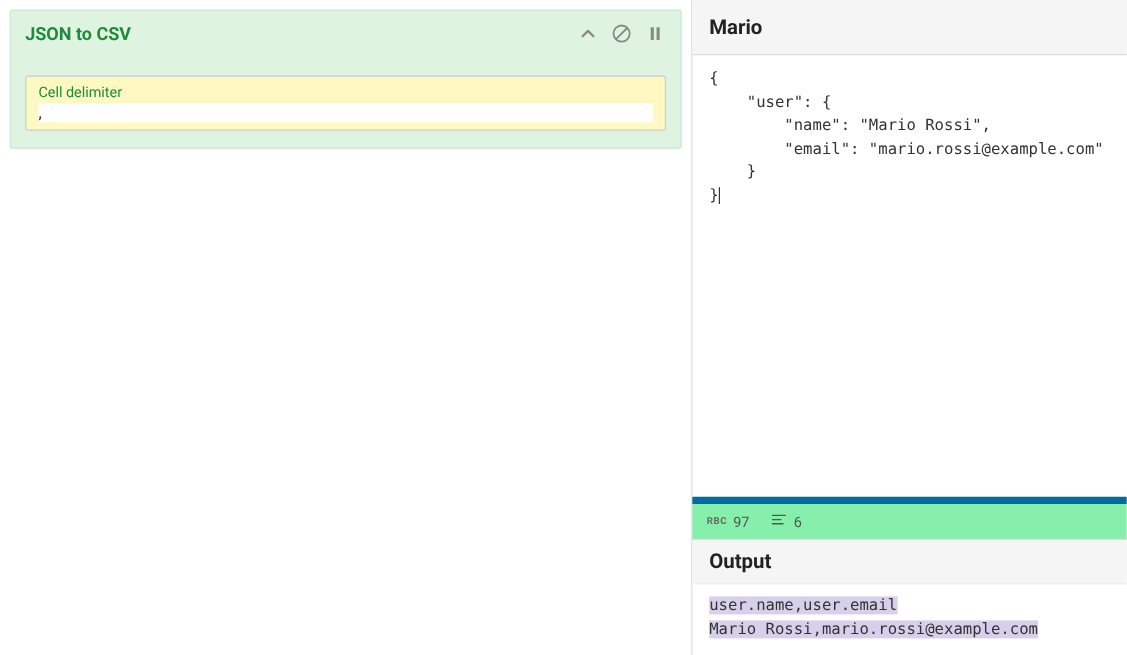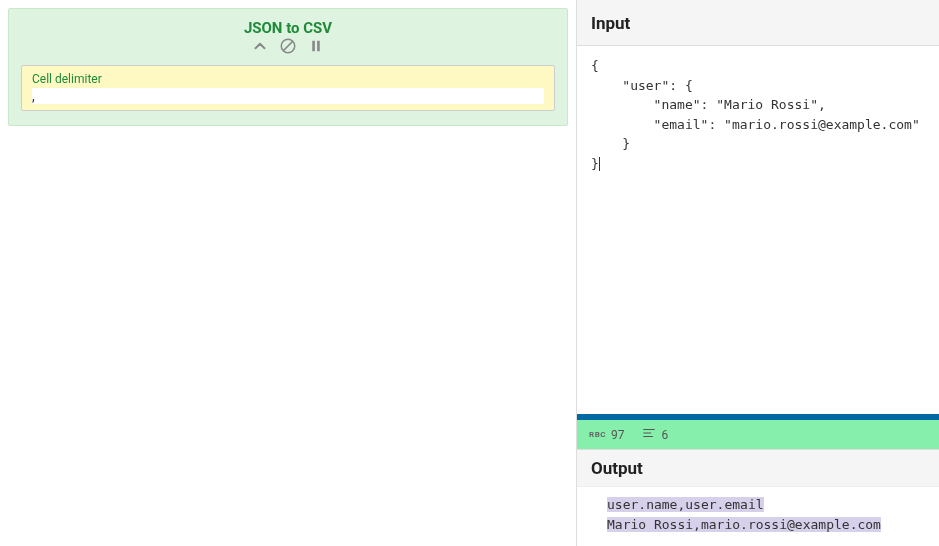--- a/index.html
+++ b/index.html
@@ -56,23 +56,22 @@
 .operation {
   background: #dff4e0;
   border: 1px solid #c8e8ca;
   border-radius: 2px;
   margin: 8px;
   padding: 10px 12px 14px;
 }
 .op-head {
   display: flex;
   align-items: center;
-  justify-content: flex-start;
-  margin-bottom: 10px;
-  flex-direction: column;
+  justify-content: space-between;
+  margin-bottom: 26px;
 }
 .op-title {
   color: #1f8a3a;
   font-weight: 700;
   font-size: 15px;
 }
 .op-icons {
   display: flex;
   gap: 10px;
   align-items: center;
@@ -154,21 +153,20 @@
   padding: 8px 14px 12px;
   font-family: Consolas, Menlo, monospace;
   font-size: 13px;
   white-space: pre;
   color: #333;
   line-height: 1.5;
 }
 .output-line.selected {
   background: #d6d0ea;
   display: inline;
-  margin-left: 16px;
 }
 .cursor {
   border-left: 1px solid #333;
   display:inline-block;
   height:14px;
   vertical-align: middle;
 }
 </style>
 </head>
 <body>
@@ -202,21 +200,21 @@
       <div class="field">
         <div class="field-label">Cell delimiter</div>
         <input class="field-value" value="," style="">
       </div>
     </div>
   </div>
 </div>
 
 <div class="right-pane">
   <div class="pane-header">
-    <div class="pane-title">Input</div>
+    <div class="pane-title">Mario</div>
   </div>
   <div class="input-area"><span>{
     "user": {
         "name": "Mario Rossi",
         "email": "mario.rossi@example.com"
     }
 }</span><span class="cursor"></span></div>
 
   <div class="status-bar">
     <div class="status-item">

